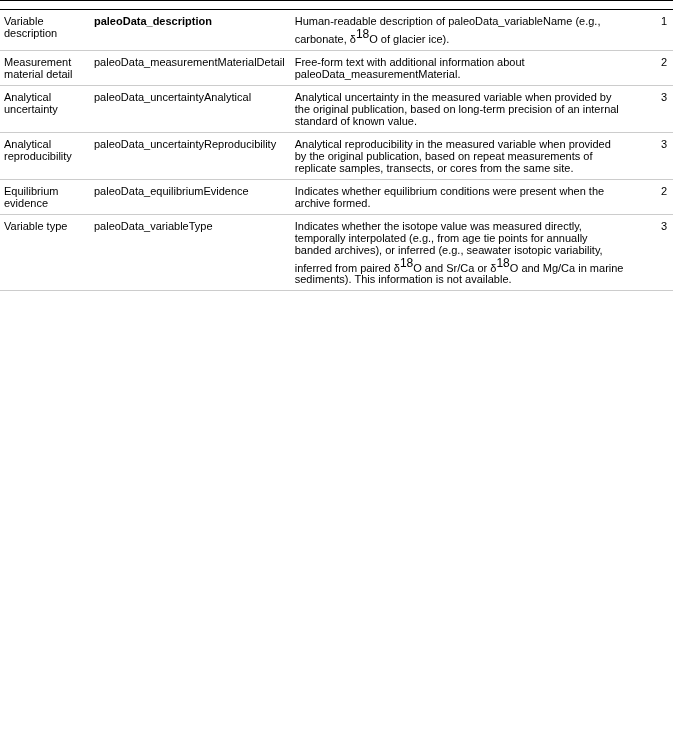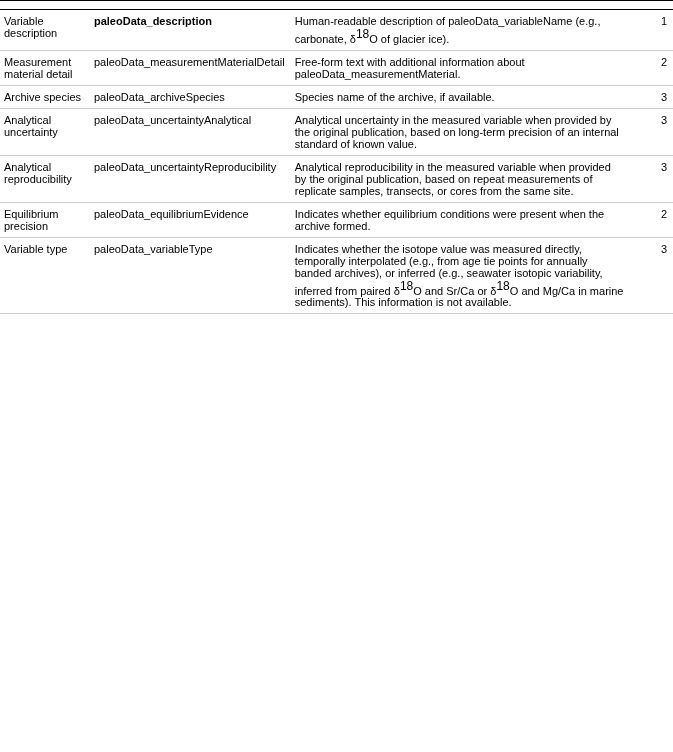--- a/index.html
+++ b/index.html
@@ -64,39 +64,33 @@
         <td class="col-description">Human-readable description of <span class="italic">paleoData_variableName</span> (e.g., carbonate, δ<sup>18</sup>O of glacier ice).</td>
         <td class="col-qc">1</td>
       </tr>
       <tr>
         <td class="col-variable">Measurement material detail</td>
         <td class="col-fieldname">paleoData_measurementMaterialDetail</td>
         <td class="col-description">Free-form text with additional information about <span class="italic">paleoData_measurementMaterial</span>.</td>
         <td class="col-qc">2</td>
       </tr>
       <tr>
-        <td class="col-variable">Archive species</td>
-        <td class="col-fieldname">paleoData_archiveSpecies</td>
-        <td class="col-description">Species name of the archive, if available.</td>
-        <td class="col-qc">3</td>
-      </tr>
-      <tr>
         <td class="col-variable">Analytical uncertainty</td>
         <td class="col-fieldname">paleoData_uncertaintyAnalytical</td>
         <td class="col-description">Analytical uncertainty in the measured variable when provided by the original publication, based on long-term precision of an internal standard of known value.</td>
         <td class="col-qc">3</td>
       </tr>
       <tr>
         <td class="col-variable">Analytical reproducibility</td>
         <td class="col-fieldname">paleoData_uncertaintyReproducibility</td>
         <td class="col-description">Analytical reproducibility in the measured variable when provided by the original publication, based on repeat measurements of replicate samples, transects, or cores from the same site.</td>
         <td class="col-qc">3</td>
       </tr>
       <tr>
-        <td class="col-variable">Equilibrium precision</td>
+        <td class="col-variable">Equilibrium evidence</td>
         <td class="col-fieldname">paleoData_equilibriumEvidence</td>
         <td class="col-description">Indicates whether equilibrium conditions were present when the archive formed.</td>
         <td class="col-qc">2</td>
       </tr>
       <tr>
         <td class="col-variable">Variable type</td>
         <td class="col-fieldname">paleoData_variableType</td>
         <td class="col-description">Indicates whether the isotope value was measured directly, temporally interpolated (e.g., from age tie points for annually banded archives), or inferred (e.g., seawater isotopic variability, inferred from paired δ<sup>18</sup>O and Sr/Ca or δ<sup>18</sup>O and Mg/Ca in marine sediments). This information is not available.</td>
         <td class="col-qc">3</td>
       </tr>

